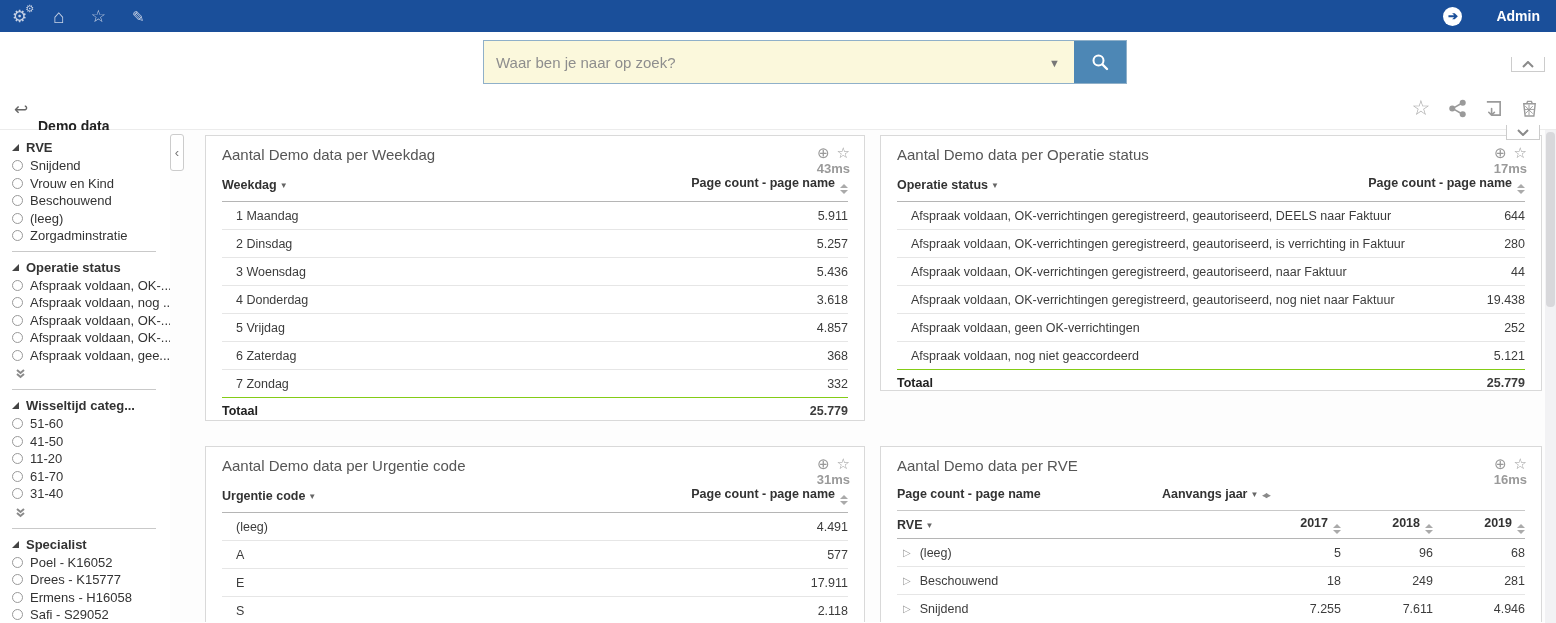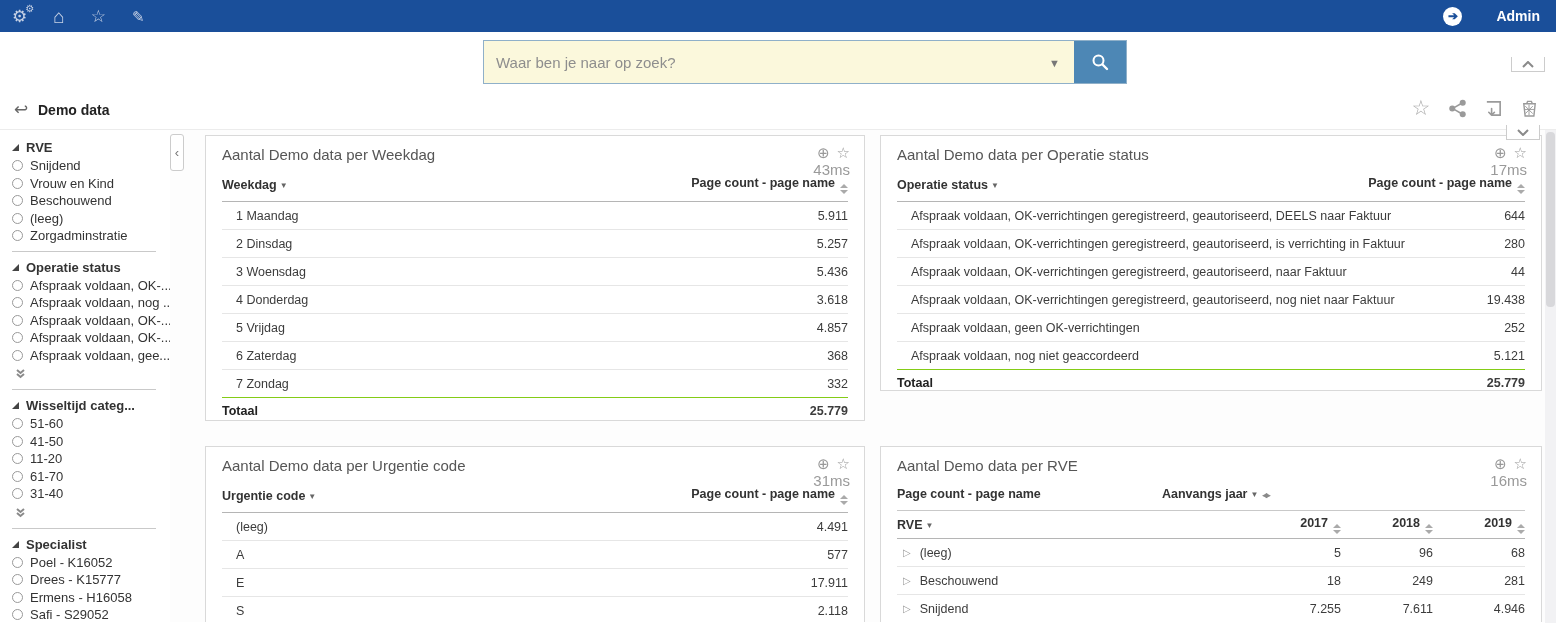--- a/index.html
+++ b/index.html
@@ -30,21 +30,21 @@
   .searchbox::placeholder { color:#8e8e8e; }
   .dd-caret { position:absolute; right:66px; top:16px; color:#777; font-size:11px; pointer-events:auto; cursor:pointer; }
   .search-btn { width:52px; background:#4d87b5; border:none; cursor:pointer; display:flex; align-items:center; justify-content:center; }
   .mini-btn { position:absolute; background:#fff; border:1px solid #ccc; border-top:none; width:34px; height:15px;
     display:flex; align-items:center; justify-content:center; cursor:pointer; }
   .collapse-top { right:11px; top:25px; }
 
   
   .crumbrow { height:40px; background:#fff; position:relative; border-bottom:1px solid #ececec; }
   .back-arrow { position:absolute; left:14px; top:9px; font-size:17px; color:#666; cursor:pointer; }
-  .crumb-title { position:absolute; left:38px; top:12px; font-size:14px; font-weight:bold; color:#222; }
+  .crumb-title { position:absolute; left:38px; top:28px; font-size:14px; font-weight:bold; color:#222; }
   .crumb-actions { position:absolute; right:16px; top:7px; display:flex; gap:14px; align-items:center; }
   .act-icon { width:22px; height:22px; color:#9a9a9a; cursor:pointer; display:flex; align-items:center; justify-content:center; }
   .act-icon.star { font-size:21px; color:#aaa; }
   .collapse-mid { right:16px; top:35px; }
   .chev-svg { stroke:#8a8a8a; stroke-width:2; fill:none; }
 
   
   .content { display:flex; height:492px; position:relative; }
   .sidebar { width:170px; background:#fff; padding:8px 0 0 12px; position:relative; }
   .side-sec { margin-bottom:4px; }
@@ -65,21 +65,21 @@
   .p1 { left:35px; top:5px;   width:660px; height:286px; }
   .p2 { left:710px; top:5px;  width:662px; height:256px; }
   .p3 { left:35px; top:316px; width:660px; height:400px; }
   .p4 { left:710px; top:316px; width:662px; height:400px; }
 
   .panel-head { padding-top:10px; position:relative; height:36px; }
   .panel-title { font-size:15px; color:#565656; }
   .panel-icons { position:absolute; right:-2px; top:8px; text-align:right; }
   .pi-row { display:flex; gap:7px; justify-content:flex-end; color:#999; font-size:15px; }
   .pi-row span { cursor:pointer; }
-  .ms { font-size:15px; color:#9a9a9a; margin-top:-1px; }
+  .ms { font-size:13px; color:#9a9a9a; margin-top:-1px;font-weight:bold; }
 
   .cols { display:flex; justify-content:space-between; align-items:center; padding:4px 0 7px 0;
     border-bottom:1px solid #b5b5b5; font-size:12.5px; font-weight:bold; color:#333; }
   .ftri { font-size:8px; color:#666; margin-left:3px; vertical-align:1px; }
   .sort { display:inline-flex; flex-direction:column; gap:2px; margin-left:5px; vertical-align:-1px; }
   .sort i { width:0; height:0; border-left:4px solid transparent; border-right:4px solid transparent; display:block; }
   .sort .up { border-bottom:4px solid #aaa; }
   .sort .dn { border-top:4px solid #aaa; }
 
   .trow { display:flex; justify-content:space-between; align-items:center; height:28px;

